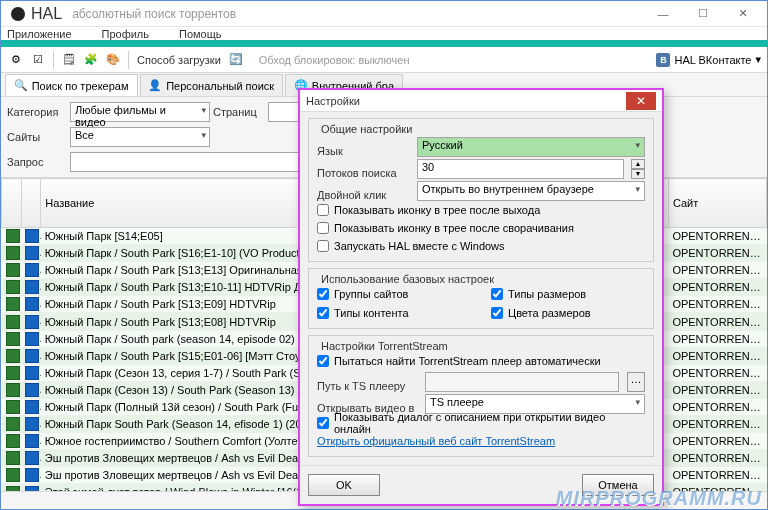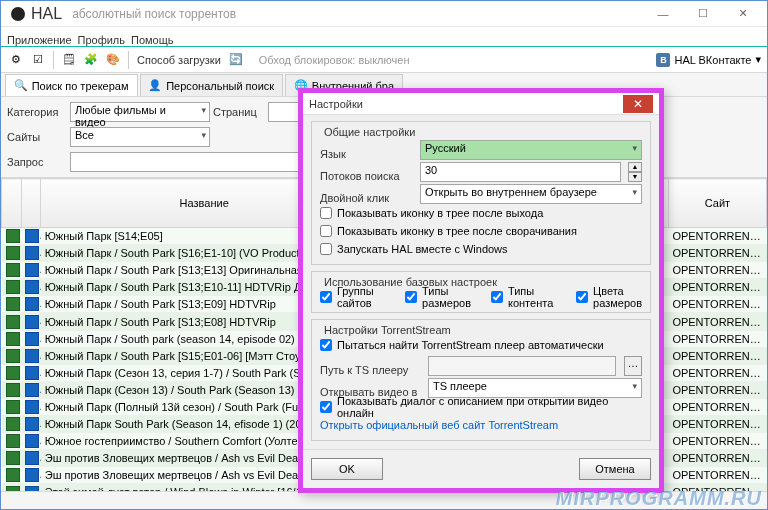--- a/index.html
+++ b/index.html
@@ -4,21 +4,21 @@
 <style>
 *{box-sizing:border-box;margin:0;padding:0;font-family:"Segoe UI",Tahoma,sans-serif;font-size:11px}
 body{width:768px;height:510px;overflow:hidden;background:#f0f0f0;position:relative}
 .window{width:768px;height:510px;border:1px solid #5a8fd6;background:#fff;display:flex;flex-direction:column}
 .titlebar{height:26px;background:#fff;display:flex;align-items:center;padding:0 4px;border-bottom:1px solid #e6e6e6}
 .titlebar .logo{width:14px;height:14px;border-radius:50%;background:#222;margin:0 6px}
 .titlebar .title{color:#333;font-size:16px}
 .titlebar .subtitle{color:#999;margin-left:10px;font-size:12px}
 .winbtns{margin-left:auto;display:flex}
 .winbtn{width:40px;height:22px;display:flex;align-items:center;justify-content:center;color:#666}
-.menubar{height:20px;display:flex;align-items:flex-end;padding:0 6px;gap:6px;border-bottom:1px solid #14b8a6}
+.menubar{height:20px;display:flex;align-items:flex-end;padding:0 6px;gap:30px;border-bottom:7px solid #14b8a6}
 .menubar span{color:#333}
 .toolbar{height:26px;display:flex;align-items:center;padding:2px 6px;gap:4px;border-bottom:1px solid #d9d9d9}
 .tb-icon{width:18px;height:18px;display:inline-flex;align-items:center;justify-content:center}
 .tb-sep{width:1px;height:18px;background:#ccc;margin:0 2px}
 .tb-label{color:#333;margin:16px 2px}
 .tb-combo{height:20px;border:1px solid #a6a6a6;background:#fff;padding:1px 16px 1px 4px;position:relative}
 .tb-combo::after{content:"▾";position:absolute;right:3px;top:1px;color:#555;font-size:9px}
 .note{color:#999;margin-left:10px}
 .vk{margin-left:auto;display:flex;align-items:center;gap:4px}
 .vk .v{width:14px;height:14px;background:#4a76a8;color:#fff;display:flex;align-items:center;justify-content:center;font-weight:bold;border-radius:2px;font-size:9px}
@@ -27,48 +27,48 @@
 .tab.active{background:#fff}
 .searchform{padding:4px 6px;background:#f5f5f5;border-bottom:1px solid #d9d9d9;display:grid;grid-template-columns:60px 140px 52px 50px 80px;grid-auto-rows:22px;gap:3px;align-items:center}
 .sf-label{color:#333}
 .sf-input,.sf-combo{height:20px;border:1px solid #a6a6a6;background:#fff;padding:1px 4px;width:100%}
 .sf-combo{position:relative;padding-right:16px}
 .sf-combo::after{content:"▾";position:absolute;right:3px;top:2px;color:#555;font-size:9px}
 .sf-btn{grid-row:1/span 3;grid-column:5;height:56px;border:1px solid #999;background:linear-gradient(#fefefe,#ddd);display:flex;flex-direction:column;align-items:center;justify-content:center;gap:2px}
 .sf-btn .bi{font-size:18px}
 .table-wrap{flex:1;overflow:auto;position:relative}
 table{width:100%;border-collapse:collapse;table-layout:fixed}
-th{background:linear-gradient(#fdfdfd,#ececec);border:1px solid #d4d4d4;padding:18px 4px;text-align:center;font-weight:normal;height:20px;overflow:hidden;white-space:nowrap}
+th{background:linear-gradient(#fdfdfd,#ececec);border:1px solid #d4d4d4;padding:18px 4px;text-align:left;font-weight:normal;height:20px;overflow:hidden;white-space:nowrap}
 td{border-bottom:1px solid #eee;padding:1px 4px;height:17px;overflow:hidden;white-space:nowrap;text-overflow:ellipsis}
 tr.odd{background:#f4faf4}
 tr.even{background:#e6f3e6}
 .ic{width:14px;height:14px;display:inline-block;vertical-align:middle}
 .ic-tor{background:#2e7d32;border:1px solid #1b5e20}
 .ic-save{background:#1565c0;border:1px solid #0d47a1}
 .sz-orange{color:#c06000}
 .statusbar{height:18px;border-top:1px solid #d9d9d9;background:#f5f5f5;display:flex;align-items:center;padding:0 6px}
 
-.dialog{position:absolute;left:298px;top:88px;width:366px;background:#f0f0f0;border:5px solid #d946ef;box-shadow:3px 3px 10px rgba(0,0,0,.25);display:flex;flex-direction:column}
+.dialog{position:absolute;left:298px;top:88px;width:366px;background:#f0f0f0;border:2px solid #d946ef;box-shadow:3px 3px 10px rgba(0,0,0,.25);display:flex;flex-direction:column}
 .dlg-title{height:22px;background:#fff;display:flex;align-items:center;padding:0 6px;border-bottom:1px solid #ddd}
 .dlg-title span{color:#333}
 .dlg-close{margin-left:auto;width:30px;height:18px;background:#c84031;color:#fff;display:flex;align-items:center;justify-content:center;font-size:12px}
 .dlg-body{padding:6px 8px 4px;display:flex;flex-direction:column;gap:2px}
 .fs{border:1px solid #ccc;padding:4px 8px 6px;margin-bottom:4px}
 .fs-title{color:#333;margin-top:-12px;background:#f0f0f0;display:inline-block;padding:0 4px}
 .row{display:flex;align-items:flex-end;gap:8px;height:22px}
 .row label{width:92px;color:#333}
 .row .ctl{flex:1;height:20px;border:1px solid #a6a6a6;background:#fff;padding:1px 16px 1px 4px;position:relative}
 .row .ctl.dd::after{content:"▾";position:absolute;right:4px;top:2px;color:#555;font-size:9px}
 .row .ctl.hl{background:#a8e0a8}
 .row .spin{width:14px;display:flex;flex-direction:column;margin-left:-1px}
 .row .spin div{height:10px;border:1px solid #999;background:#eee;font-size:7px;text-align:center;line-height:7px}
 .chk{display:flex;align-items:center;gap:5px;height:18px}
 .chk input{width:12px;height:12px}
-.chkgrid{display:grid;grid-template-columns:1fr 1fr 1fr 1fr;gap:1px 20px}
-.link{color:#0060c0;cursor:pointer}
+.chkgrid{display:grid;grid-template-columns:1fr 1fr;gap:1px 20px}
+.link{color:#0060c0;text-decoration:underline;cursor:pointer}
 .dlg-btns{display:flex;justify-content:space-between;gap:22px;padding:8px;border-top:1px solid #ddd}
 .dlg-btns button{width:72px;height:22px;border:1px solid #888;background:linear-gradient(#fefefe,#e0e0e0)}
 .watermark{position:absolute;right:6px;bottom:0;font-size:20px;font-weight:900;color:rgba(60,130,200,.5);font-style:italic;letter-spacing:1px;text-shadow:1px 1px 0 #fff}
 .c1{width:18px}.c2{width:18px}.c3{width:300px}.c4{width:50px}.c5{width:70px}.c6{width:110px}.c7{width:46px}.c8{width:90px}
 </style>
 </head>
 <body>
 
 <div class="window">
   <div class="titlebar">

